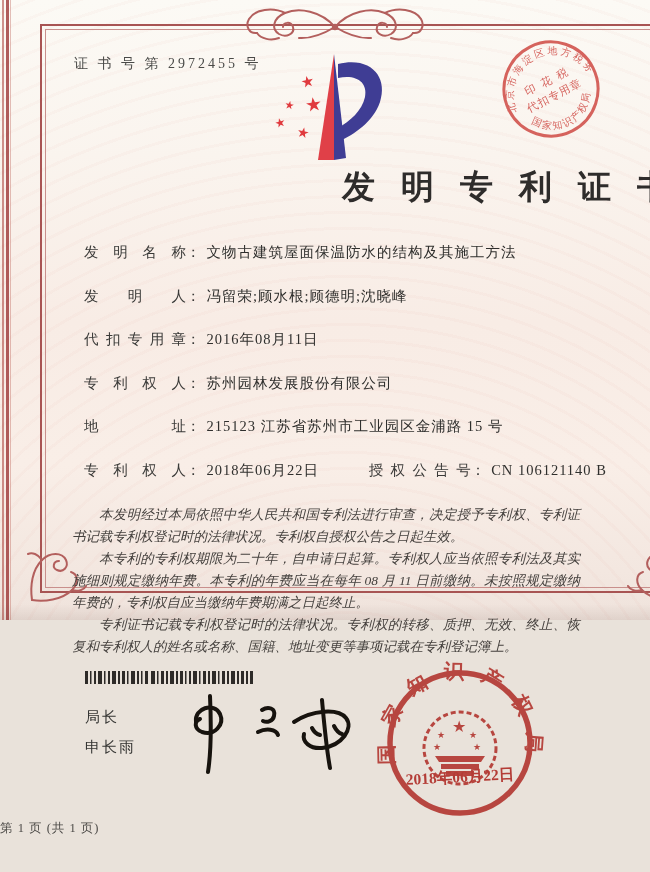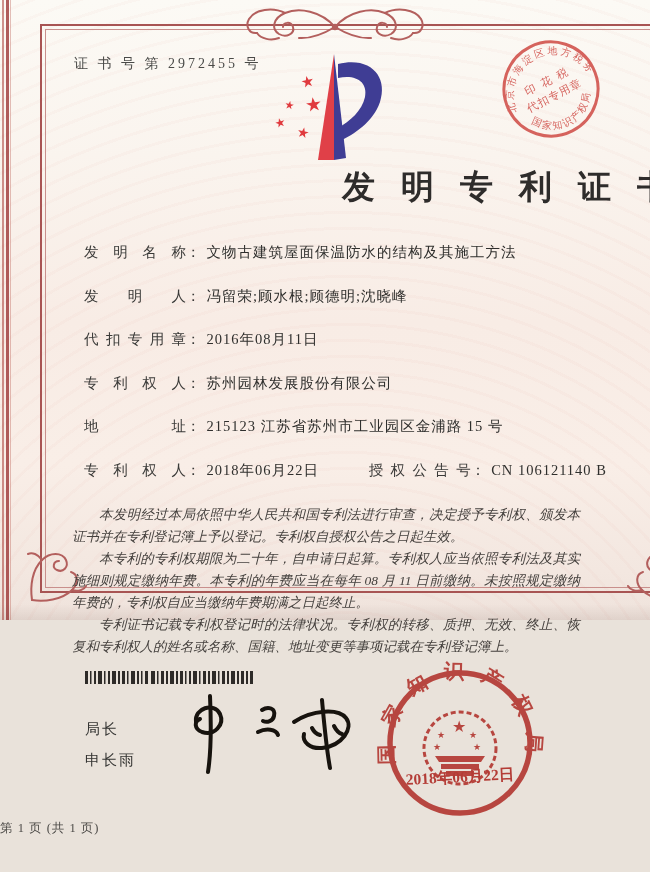--- a/index.html
+++ b/index.html
@@ -53,21 +53,21 @@
   .frow.dual .pair2{margin-left:46px;margin-top:27px;}
 
   .body-text{position:absolute;left:72px;top:504px;width:508px;
     font-size:13.5px;line-height:22px;color:#45413e;font-style:italic;
     text-align:justify;}
   .body-text p{margin:0;text-indent:2em;}
 
   #barcode{position:absolute;left:85px;top:671px;}
 
   .director{position:absolute;left:85px;top:708px;font-size:15px;color:#343432;}
-  .director div{margin-bottom:11px;letter-spacing:2px;margin-top:12px;}
+  .director div{margin-bottom:11px;letter-spacing:2px;}
 
   #signature{position:absolute;left:170px;top:688px;color:#16130f;}
 
   #seal{position:absolute;left:375px;top:660px;opacity:.92;mix-blend-mode:multiply;}
 
   .footer{position:absolute;left:0;right:0;top:820px;text-align:left;
     font-size:12.5px;color:#4c4a47;letter-spacing:1px;}
 
   .seal-red{fill:#c5403a;}
   svg text{font-family:"Liberation Serif","DejaVu Serif",serif;}
@@ -173,21 +173,21 @@
       <span>
         <span class="flabel">专利权人</span><span class="fcolon">：</span><span class="fvalue">2018年06月22日</span>
       </span>
       <span class="pair2">
         <span class="flabel">授权公告号</span><span class="fcolon">：</span><span class="fvalue">CN 106121140 B</span>
       </span>
     </div>
   </div>
 
   <div class="body-text">
-    <p>本发明经过本局依照中华人民共和国专利法进行审查，决定授予专利权、颁发本证书并在专利登记簿上予以登记。专利权自授权公告之日起生效。</p>
+    <p>本发明经过本局依照中华人民共和国专利法进行审查，决定授予专利权、专利证书记载专利权登记时的法律状况。专利权自授权公告之日起生效。</p>
     <p>本专利的专利权期限为二十年，自申请日起算。专利权人应当依照专利法及其实施细则规定缴纳年费。本专利的年费应当在每年 08 月 11 日前缴纳。未按照规定缴纳年费的，专利权自应当缴纳年费期满之日起终止。</p>
     <p>专利证书记载专利权登记时的法律状况。专利权的转移、质押、无效、终止、恢复和专利权人的姓名或名称、国籍、地址变更等事项记载在专利登记簿上。</p>
   </div>
 
   <svg id="barcode" width="168" height="13" viewBox="0 0 168 13">
     <g fill="#2e2b28">
       <rect x="0" width="3" height="13"></rect>
         <rect x="5" width="1.5" height="13"></rect>
       <rect x="9" width="2" height="13"></rect>
         <rect x="13" width="4" height="13"></rect>

